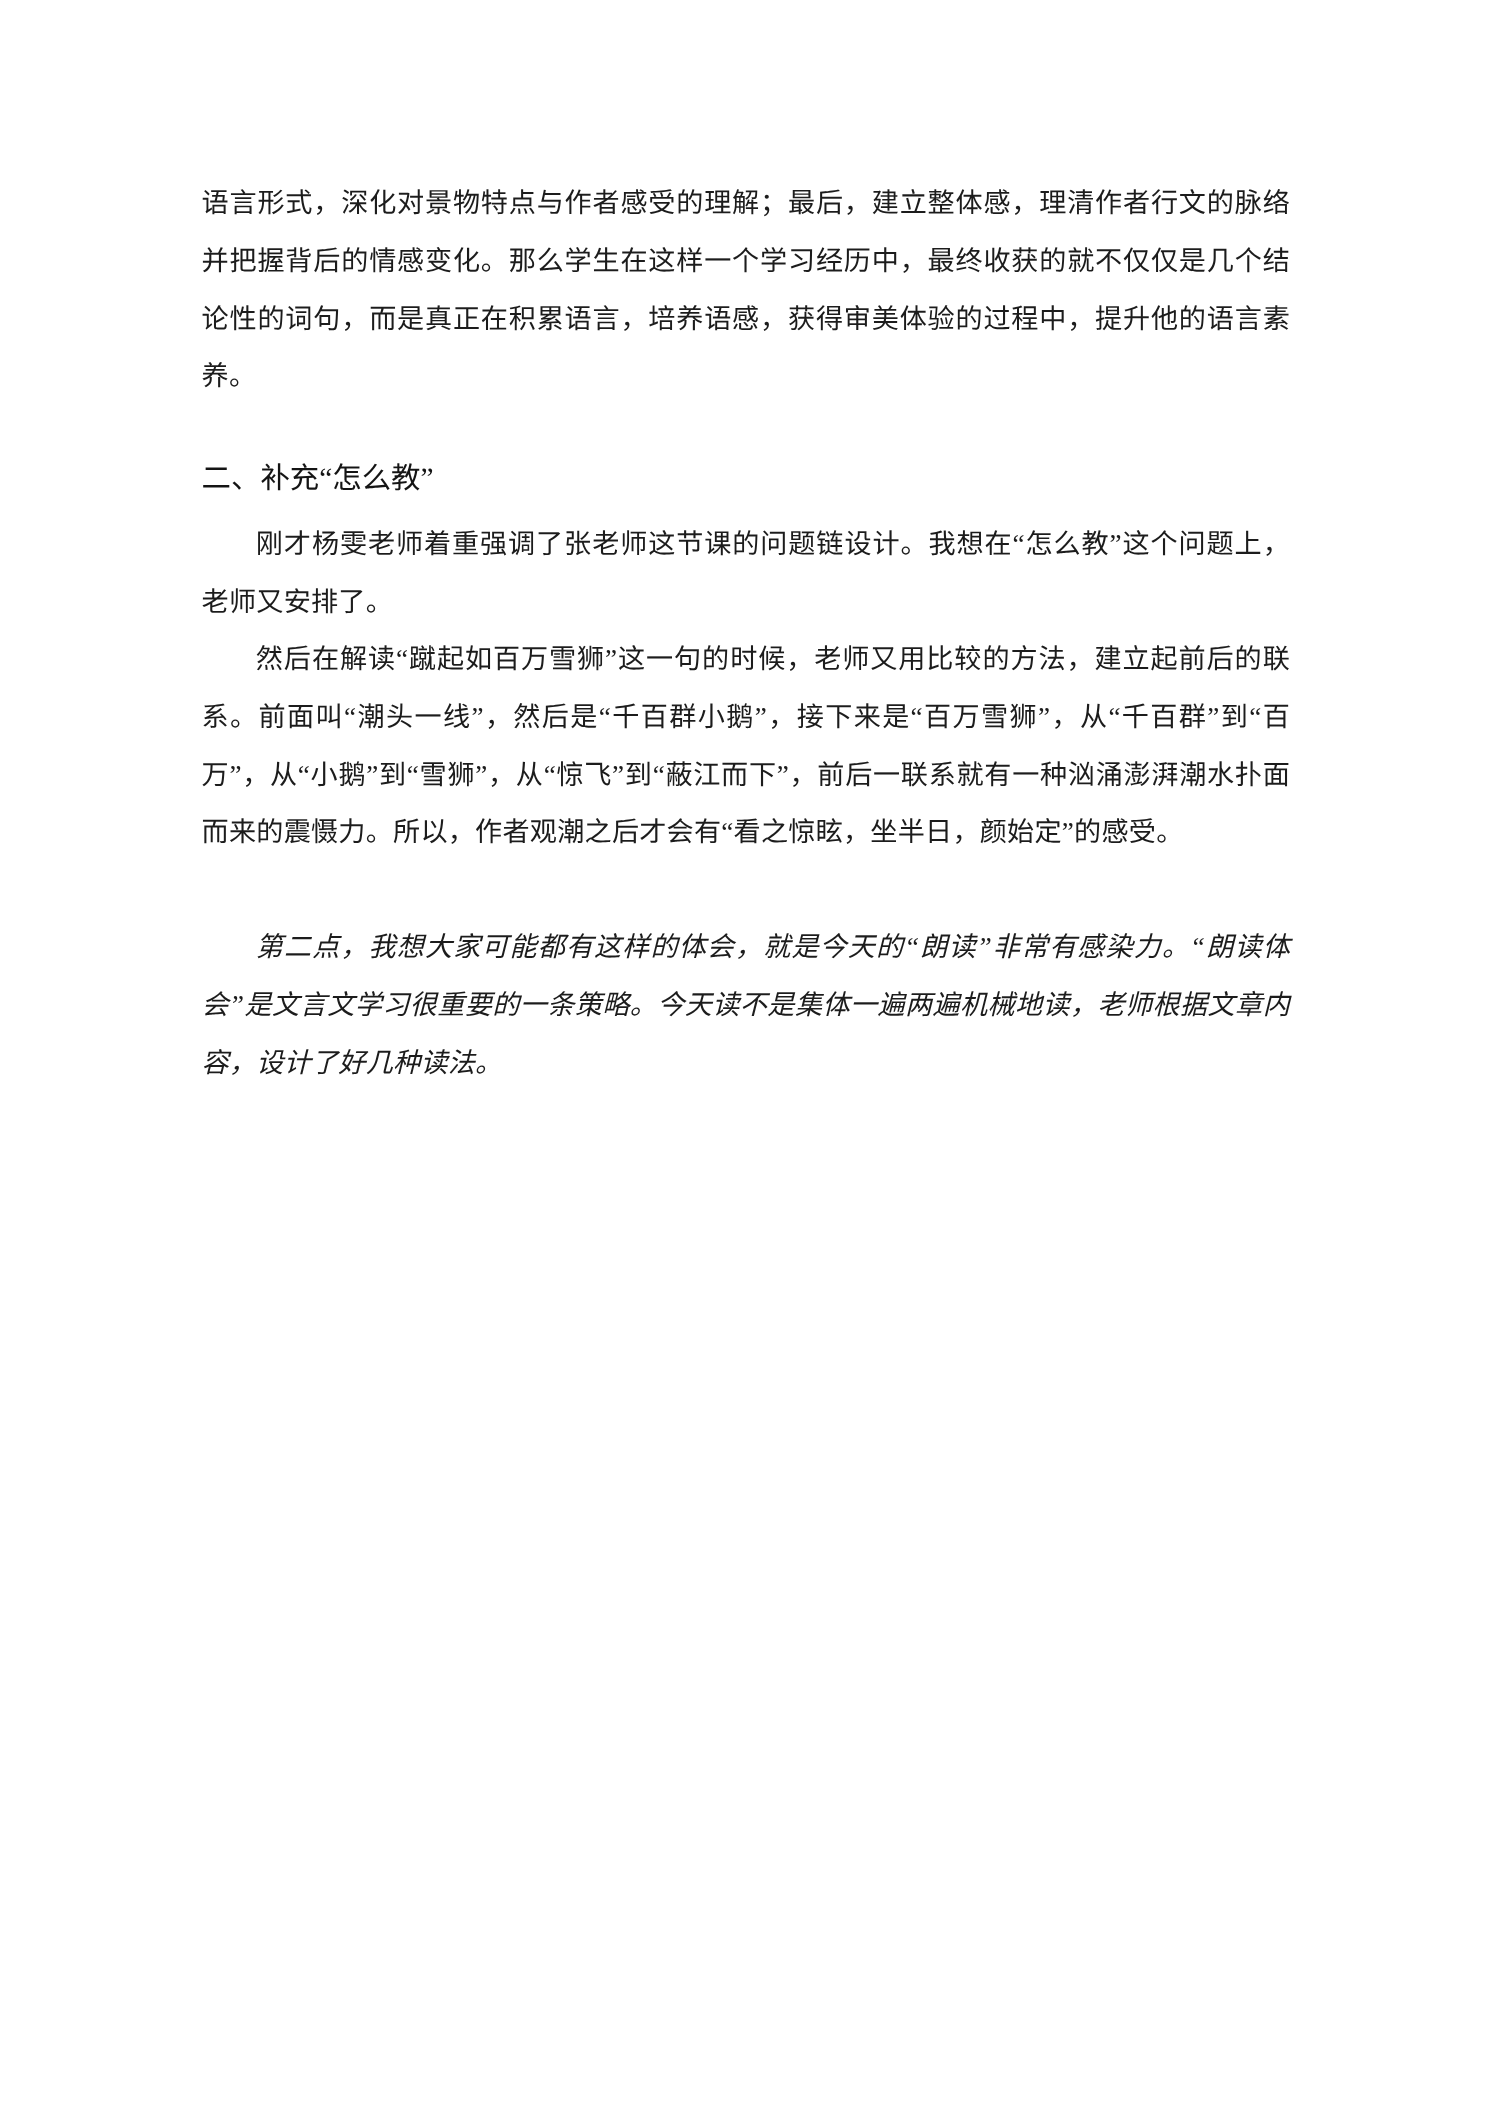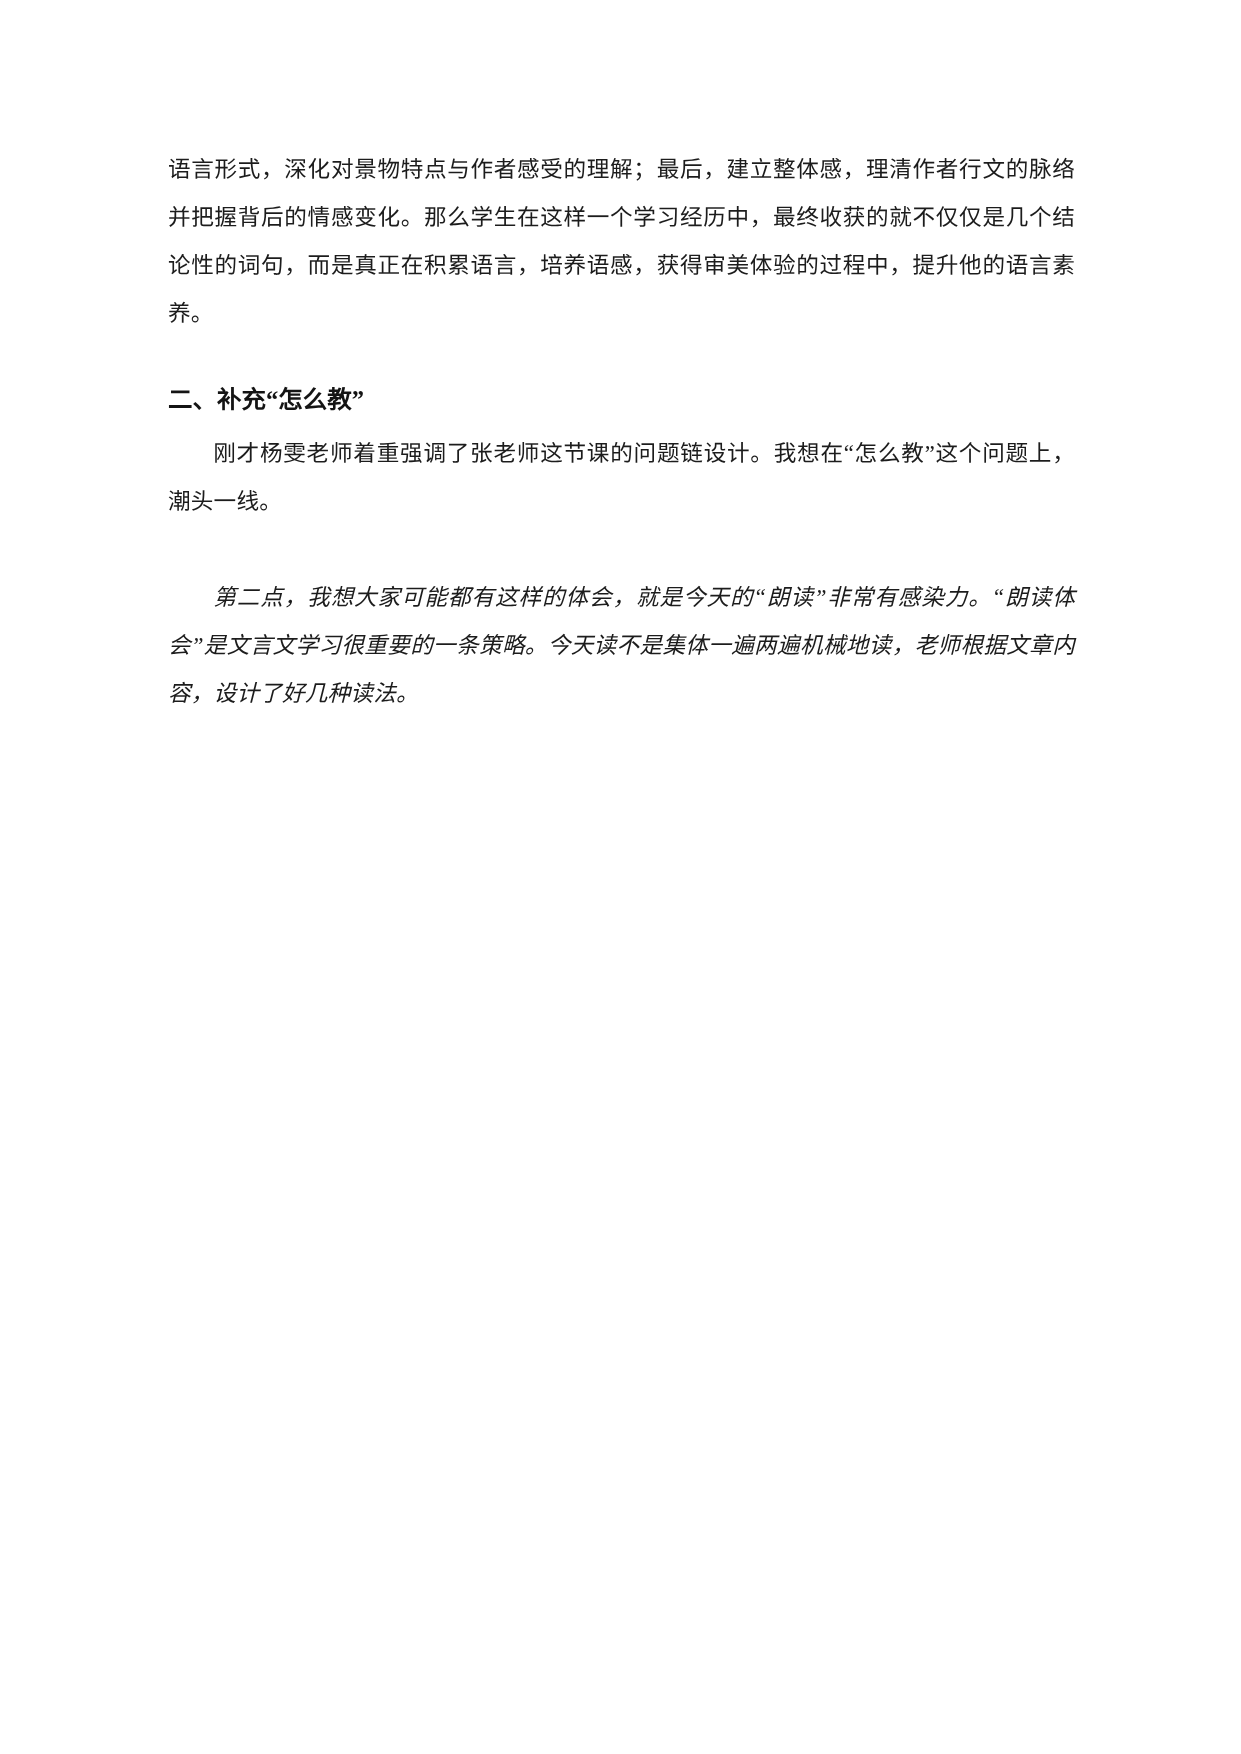--- a/index.html
+++ b/index.html
@@ -35,36 +35,37 @@
     text-indent: 2em;
   }
   .para.gap-before {
     margin-top: 48px;
     font-style: italic;
   }
   .heading {
     margin: 38px 0 6px 0;
     font-size: 24.5px;
     line-height: 48px;
-    font-weight: bold;
+    font-weight: normal;
     color: #141414;
   }
 </style>
 </head>
 <body>
 
 <div class="page">
   <div class="content">
 
     <p class="para">语言形式，深化对景物特点与作者感受的理解；最后，建立整体感，理清作者行文的脉络并把握背后的情感变化。那么学生在这样一个学习经历中，最终收获的就不仅仅是几个结论性的词句，而是真正在积累语言，培养语感，获得审美体验的过程中，提升他的语言素养。</p>
 
     <h2 class="heading">二、补充“怎么教”</h2>
 
-    <p class="para indent">刚才杨雯老师着重强调了张老师这节课的问题链设计。我想在“怎么教”这个问题上，潮头一线。</p>
+    <p class="para indent">刚才杨雯老师着重强调了张老师这节课的问题链设计。我想在“怎么教”这个问题上，老师又安排了。</p>
 
 
+    <p class="para indent">然后在解读“蹴起如百万雪狮”这一句的时候，老师又用比较的方法，建立起前后的联系。前面叫“潮头一线”，然后是“千百群小鹅”，接下来是“百万雪狮”，从“千百群”到“百万”，从“小鹅”到“雪狮”，从“惊飞”到“蔽江而下”，前后一联系就有一种汹涌澎湃潮水扑面而来的震慑力。所以，作者观潮之后才会有“看之惊眩，坐半日，颜始定”的感受。</p>
 
 
     <p class="para indent gap-before">第二点，我想大家可能都有这样的体会，就是今天的“朗读”非常有感染力。“朗读体会”是文言文学习很重要的一条策略。今天读不是集体一遍两遍机械地读，老师根据文章内容，设计了好几种读法。</p>
 
 
   </div>
 </div>
 
 </body></html>

